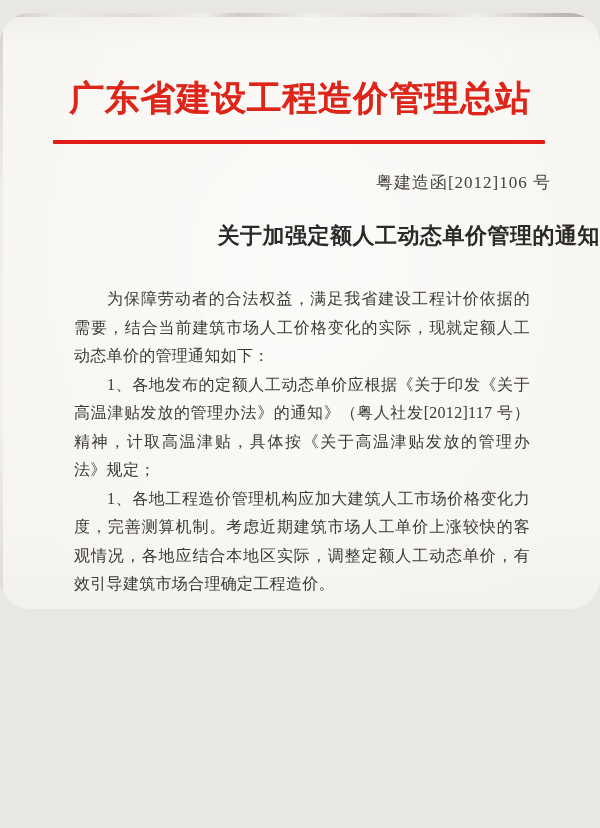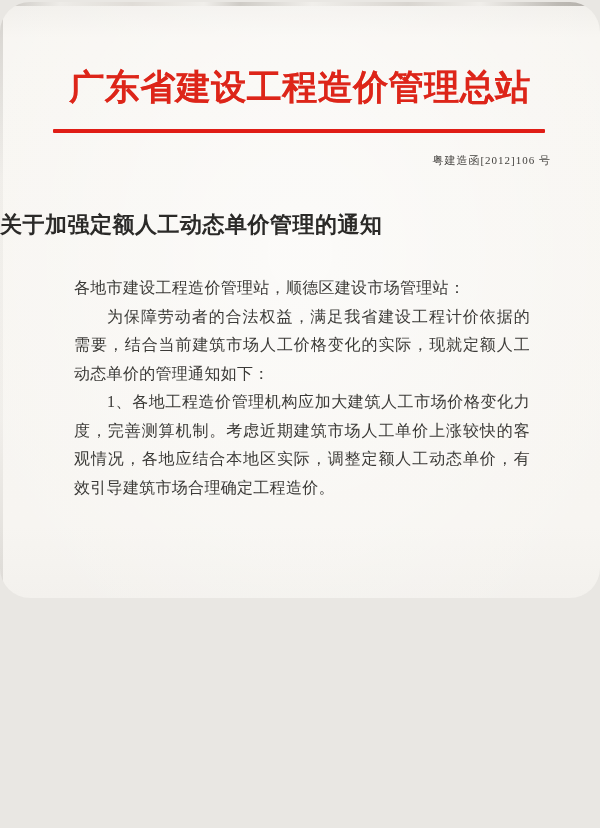--- a/index.html
+++ b/index.html
@@ -4,21 +4,21 @@
 <style>
   html, body {
     margin: 0;
     padding: 0;
     background: #e9e7e3;
   }
   .page {
     position: relative;
     width: 600px;
     height: 596px;
-    margin: 2px auto;
+    margin: 13px auto;
     overflow: hidden;
     background:
       radial-gradient(ellipse 520px 640px at 50% 42%, rgba(255,255,255,0.55), rgba(255,255,255,0) 70%),
       linear-gradient(180deg, #f1efeb 0%, #f8f6f2 6%, #f7f5f1 88%, #f3f1ed 100%);
     font-family: "Liberation Serif", "DejaVu Serif", serif;
     border-radius: 30px;
   }
   
   .scan-edge-top {
     position: absolute; top: 0; left: 0; width: 100%; height: 4px;
@@ -45,30 +45,30 @@
   }
   .rule-top {
     position: absolute;
     top: 127px; left: 53px;
     width: 492px; height: 4px;
     background: #e01d16;
     border-radius: 1px;
   }
   .doc-number {
     position: absolute;
-    top: 151px; right: 49px;
-    font-size: 11px;
+    top: 158px; right: 49px;
+    font-size: 17px;
     letter-spacing: 1px;
     color: #44423f;
     white-space: nowrap;
   }
   .doc-title {
     position: absolute;
     top: 208px; left: 0; width: 100%;
-    text-align: left;
+    text-align: right;
     font-size: 22px;
     font-weight: bold;
     letter-spacing: 0.5px;
     color: #2b2a28;
     white-space: nowrap;
   }
   .body-block {
     position: absolute;
     top: 272px; left: 74px;
     width: 456px;
@@ -128,22 +128,22 @@
 
   <div class="letterhead">广东省建设工程造价管理总站</div>
 
   <div class="rule-top"></div>
 
   <div class="doc-number">粤建造函[2012]106 号</div>
 
   <div class="doc-title">关于加强定额人工动态单价管理的通知</div>
 
   <div class="body-block">
-    <p>各地市建设工程造价管理站，顺德区建设市场管理站：</p>
     <p class="indent">为保障劳动者的合法权益，满足我省建设工程计价依据的需要，结合当前建筑市场人工价格变化的实际，现就定额人工动态单价的管理通知如下：</p>
+    <p class="indent">1、各地发布的定额人工动态单价应根据《关于印发《关于高温津贴发放的管理办法》的通知》（粤人社发[2012]117 号）精神，计取高温津贴，具体按《关于高温津贴发放的管理办法》规定；</p>
     <p class="indent">1、各地工程造价管理机构应加大建筑人工市场价格变化力度，完善测算机制。考虑近期建筑市场人工单价上涨较快的客观情况，各地应结合本地区实际，调整定额人工动态单价，有效引导建筑市场合理确定工程造价。</p>
   </div>
 
   <div class="date-line">二〇一二年七月三日</div>
 
   <svg class="seal" viewBox="0 0 160 160" xmlns="http://www.w3.org/2000/svg">
     <defs>
       <path id="sealArc" d="M 27.5 104.5 A 58 58 0 1 1 132.5 104.5" fill="none"></path>
     </defs>
     <circle cx="80" cy="80" r="74" fill="none" stroke="#c8534a" stroke-width="5" opacity="0.9"></circle>

